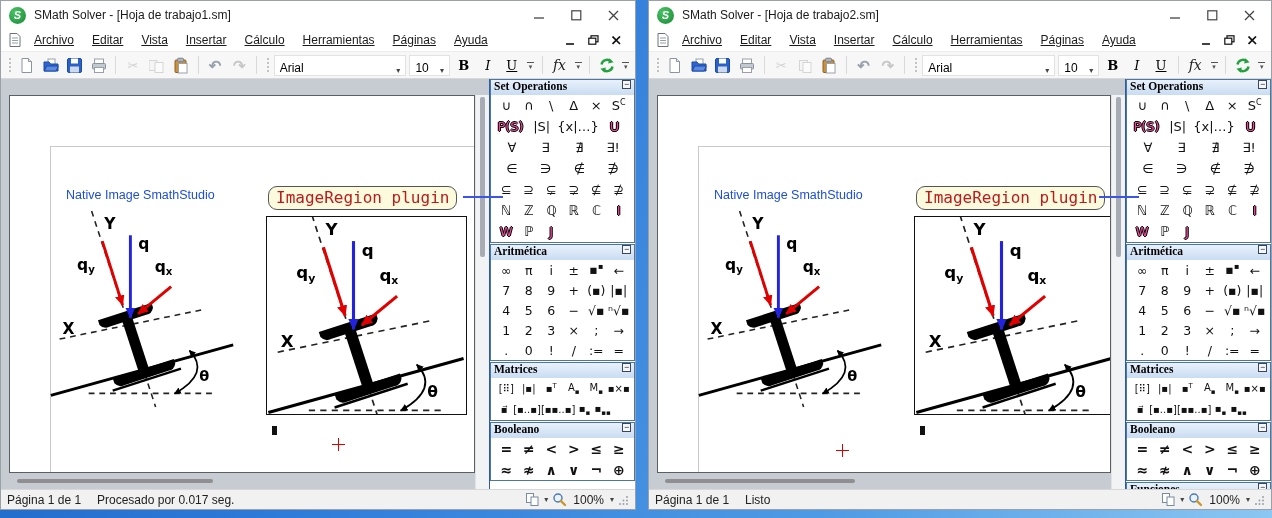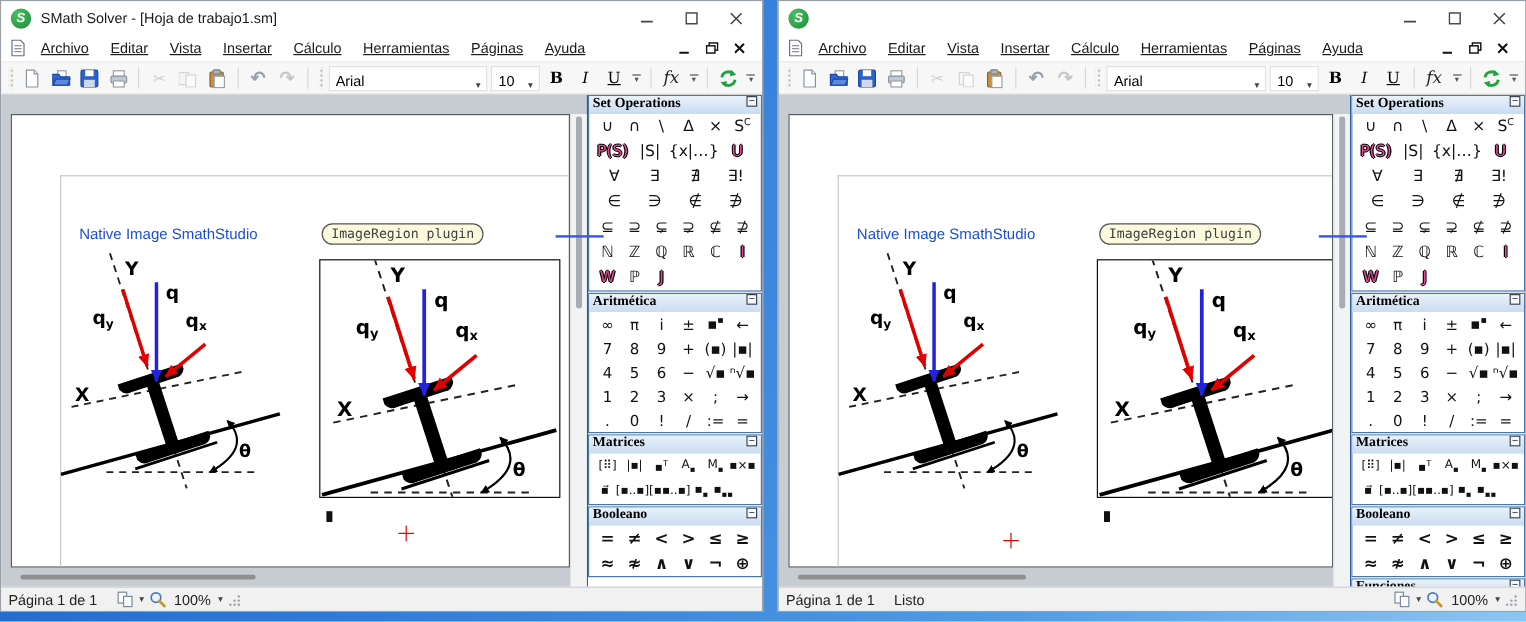--- a/index.html
+++ b/index.html
@@ -54,22 +54,22 @@
   .hthumb{position:absolute;top:6px;height:4px;border-radius:2px;background:#8f8f8f;}
   .w1 .hthumb{left:8px;width:196px;}
   .w2 .hthumb{left:8px;width:190px;}
   .vscroll{width:14px;flex:0 0 14px;margin-top:16px;position:relative;background:#f2f3f5;border-left:1px solid #e3e3e3;}
   .vthumb{position:absolute;left:4px;top:2px;width:5px;height:160px;background:#a8adb5;border-radius:2px;}
   .vmark{position:absolute;left:-13px;top:101px;width:40px;height:2px;background:#3a55e8;z-index:5;}
   .page-edge{position:absolute;left:40px;top:50px;right:-2px;bottom:-2px;
              border-top:1px solid #c9c9c9;border-left:1px solid #c9c9c9;}
   .native-label{position:absolute;left:56px;top:92px;font-size:12.5px;color:#1d4ed8;white-space:nowrap;}
   .native-svg{position:absolute;left:36px;top:106px;width:194px;height:214px;}
-  .tag{position:absolute;left:258px;top:90px;font-family:"DejaVu Sans Mono",monospace;font-size:11px;
-       background:#fcfadd;border:1.5px solid #555;border-radius:9px;padding:1px 7px 2px;color:#404040;white-space:nowrap;}
+  .tag{position:absolute;left:258px;top:90px;font-family:"DejaVu Sans Mono",monospace;font-size:16px;
+       background:#fcfadd;border:1.5px solid #555;border-radius:9px;padding:1px 7px 2px;color:#b91c1c;white-space:nowrap;}
   .plugin-box{position:absolute;left:256px;top:120px;width:201px;height:199px;border:1.5px solid #111;
               background:#fff;overflow:hidden;}
   .plugin-box svg{position:absolute;left:-4px;top:-5px;width:208px;height:216px;}
   .sel-marker{position:absolute;left:262px;top:330px;width:5px;height:9px;background:#111;}
   .cross{position:absolute;width:13px;height:13px;}
   .cross::before{content:"";position:absolute;left:0;right:0;top:5.5px;height:1.6px;background:#e00000;}
   .cross::after{content:"";position:absolute;top:0;bottom:0;left:5.5px;width:1.6px;background:#e00000;}
   .w1 .cross{left:322px;top:342px;}
   .w2 .cross{left:178px;top:348px;}
   
@@ -456,20 +456,21 @@
               <span class="pcell">∨</span>
               <span class="pcell">¬</span>
               <span class="pcell">⊕</span>
             </div>
           </div>
       </section>
     </div>
   </div>
   <div class="statusbar">
     <span class="sb-page">Página 1 de 1</span>
+    <span class="sb-info">Procesado por 0.017 seg.</span>
     <svg width="15" height="15">
         <rect x="1.5" y="1.5" width="7" height="9" fill="#fff" stroke="#7a8aa0"></rect>
         <rect x="6" y="5" width="7" height="8.5" fill="#fff" stroke="#7a8aa0"></rect>
       </svg>
     <span class="dd">▾</span>
     <svg width="15" height="15">
         <circle cx="6" cy="6" r="4" fill="#eaf2fb" stroke="#4a7ab5" stroke-width="1.4"></circle>
         <line x1="8.8" y1="8.8" x2="13" y2="13" stroke="#c9972f" stroke-width="2.4" stroke-linecap="round"></line>
       </svg>
     <span class="sb-zoom">100%</span>
@@ -483,20 +484,21 @@
           <circle cx="5.5" cy="10" r="1"></circle>
           <circle cx="2" cy="10" r="1"></circle>
         </g>
       </svg>
   </div>
 </section>
 
 <section class="window w2">
   <div class="titlebar">
     <span class="logo">S</span>
+    <span class="title">SMath Solver - [Hoja de trabajo2.sm]</span>
     <span class="cap-btns">
       <svg width="11" height="11">
           <line x1="0" y1="8" x2="10" y2="8" stroke="#444" stroke-width="1.3"></line>
         </svg>
       <svg width="11" height="11">
           <rect x="0.8" y="0.8" width="9" height="9" fill="none" stroke="#444" stroke-width="1.2"></rect>
         </svg>
       <svg width="11" height="11">
           <path d="M1,1 L10,10 M10,1 L1,10" stroke="#444" stroke-width="1.3"></path>
         </svg>

